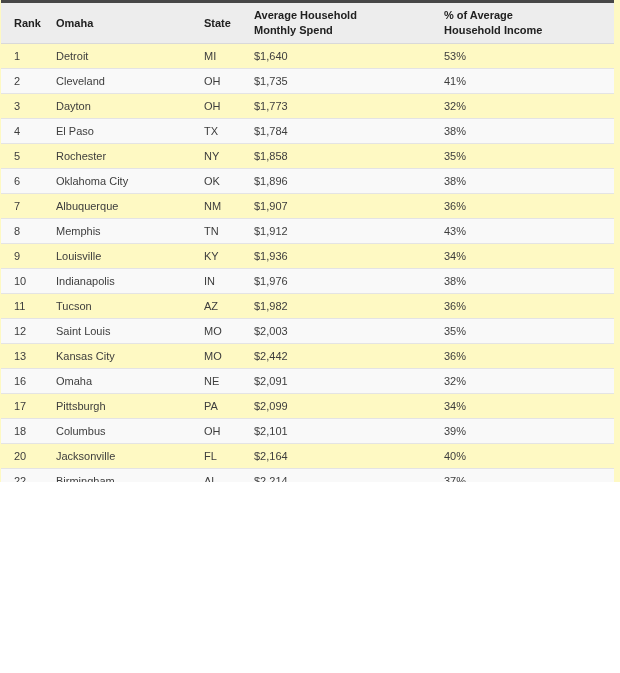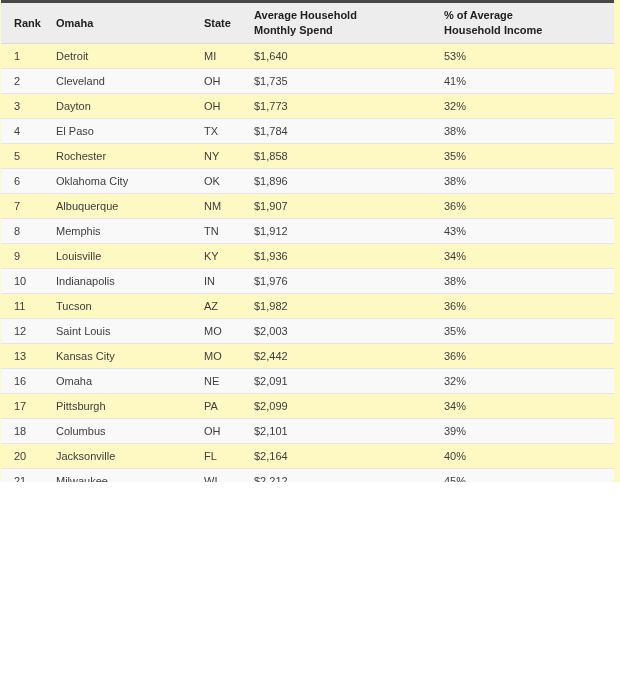--- a/index.html
+++ b/index.html
@@ -212,27 +212,20 @@
 
 
   <tr>
     <td>20</td>
     <td>Jacksonville</td>
     <td>FL</td>
     <td>$2,164</td>
     <td>40%</td>
   </tr>
 
-  <tr>
-    <td>21</td>
-    <td>Milwaukee</td>
-    <td>WI</td>
-    <td>$2,212</td>
-    <td>45%</td>
-  </tr>
 
   <tr>
     <td>22</td>
     <td>Birmingham</td>
     <td>AL</td>
     <td>$2,214</td>
     <td>37%</td>
   </tr>
 
 

